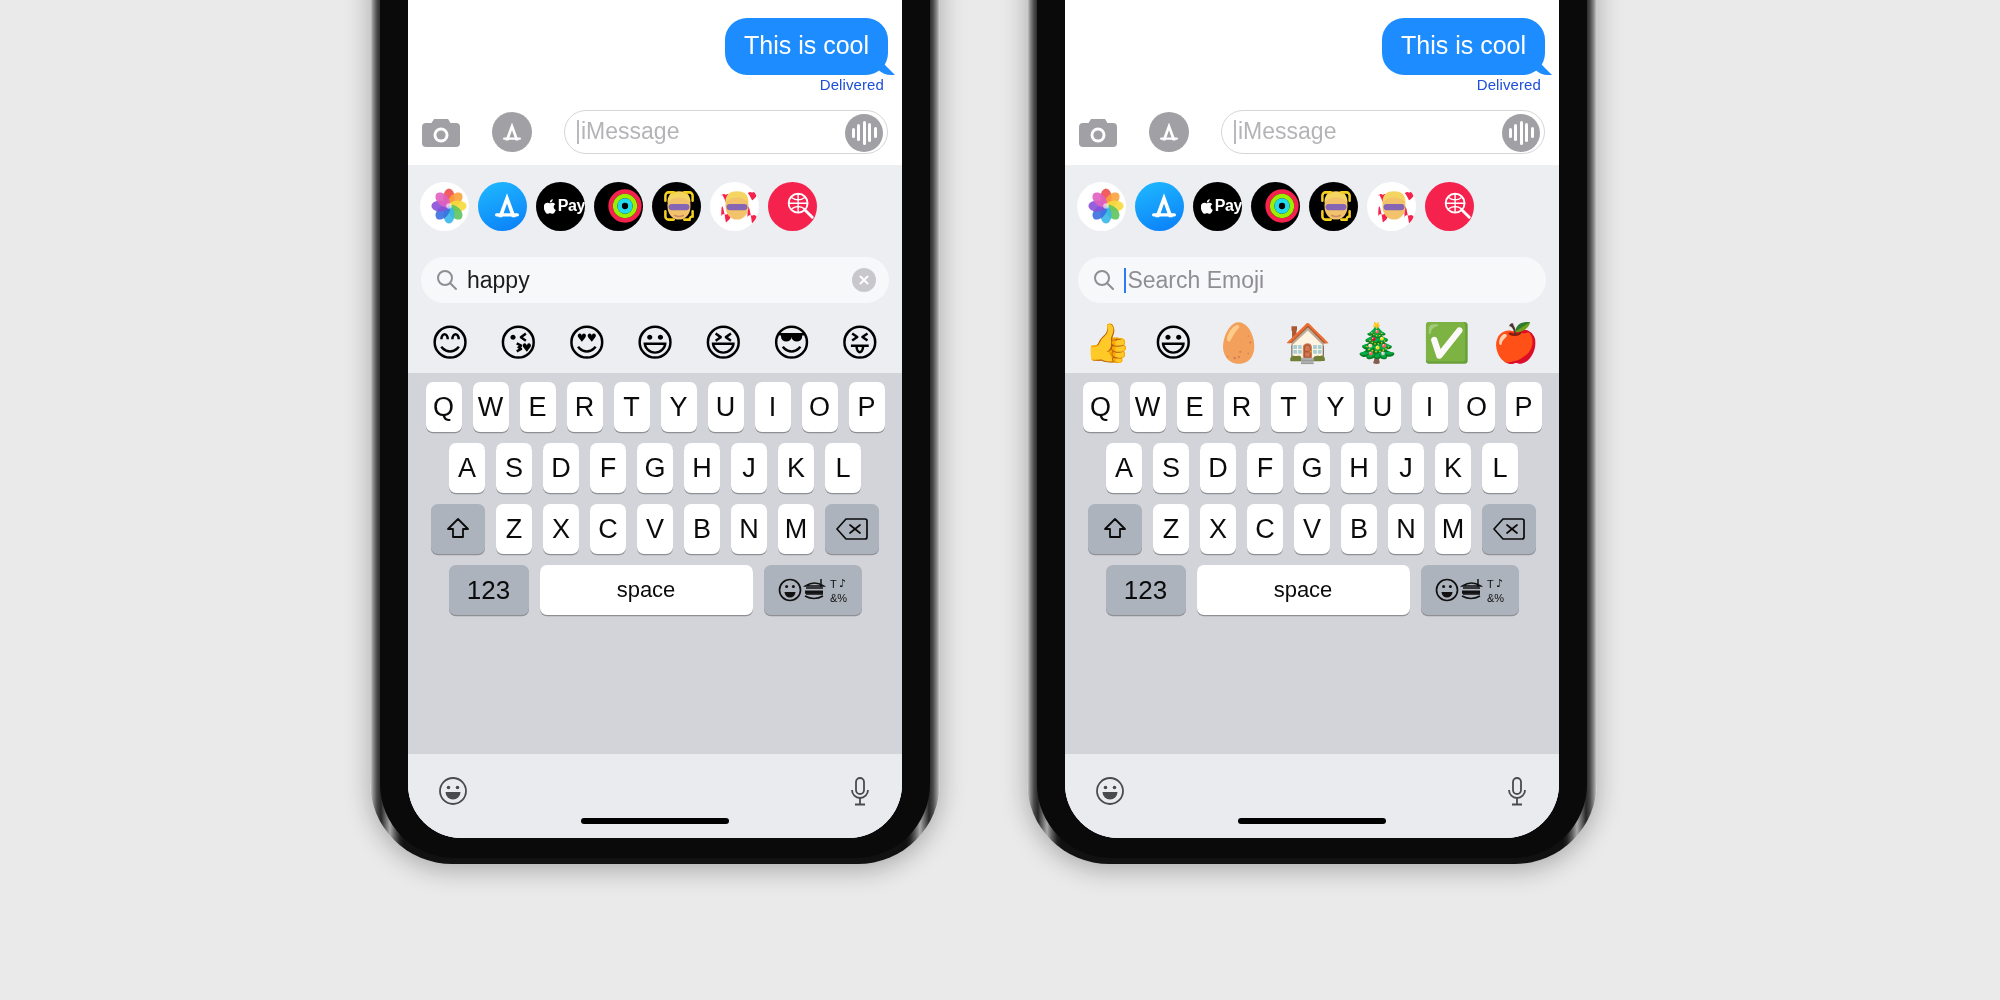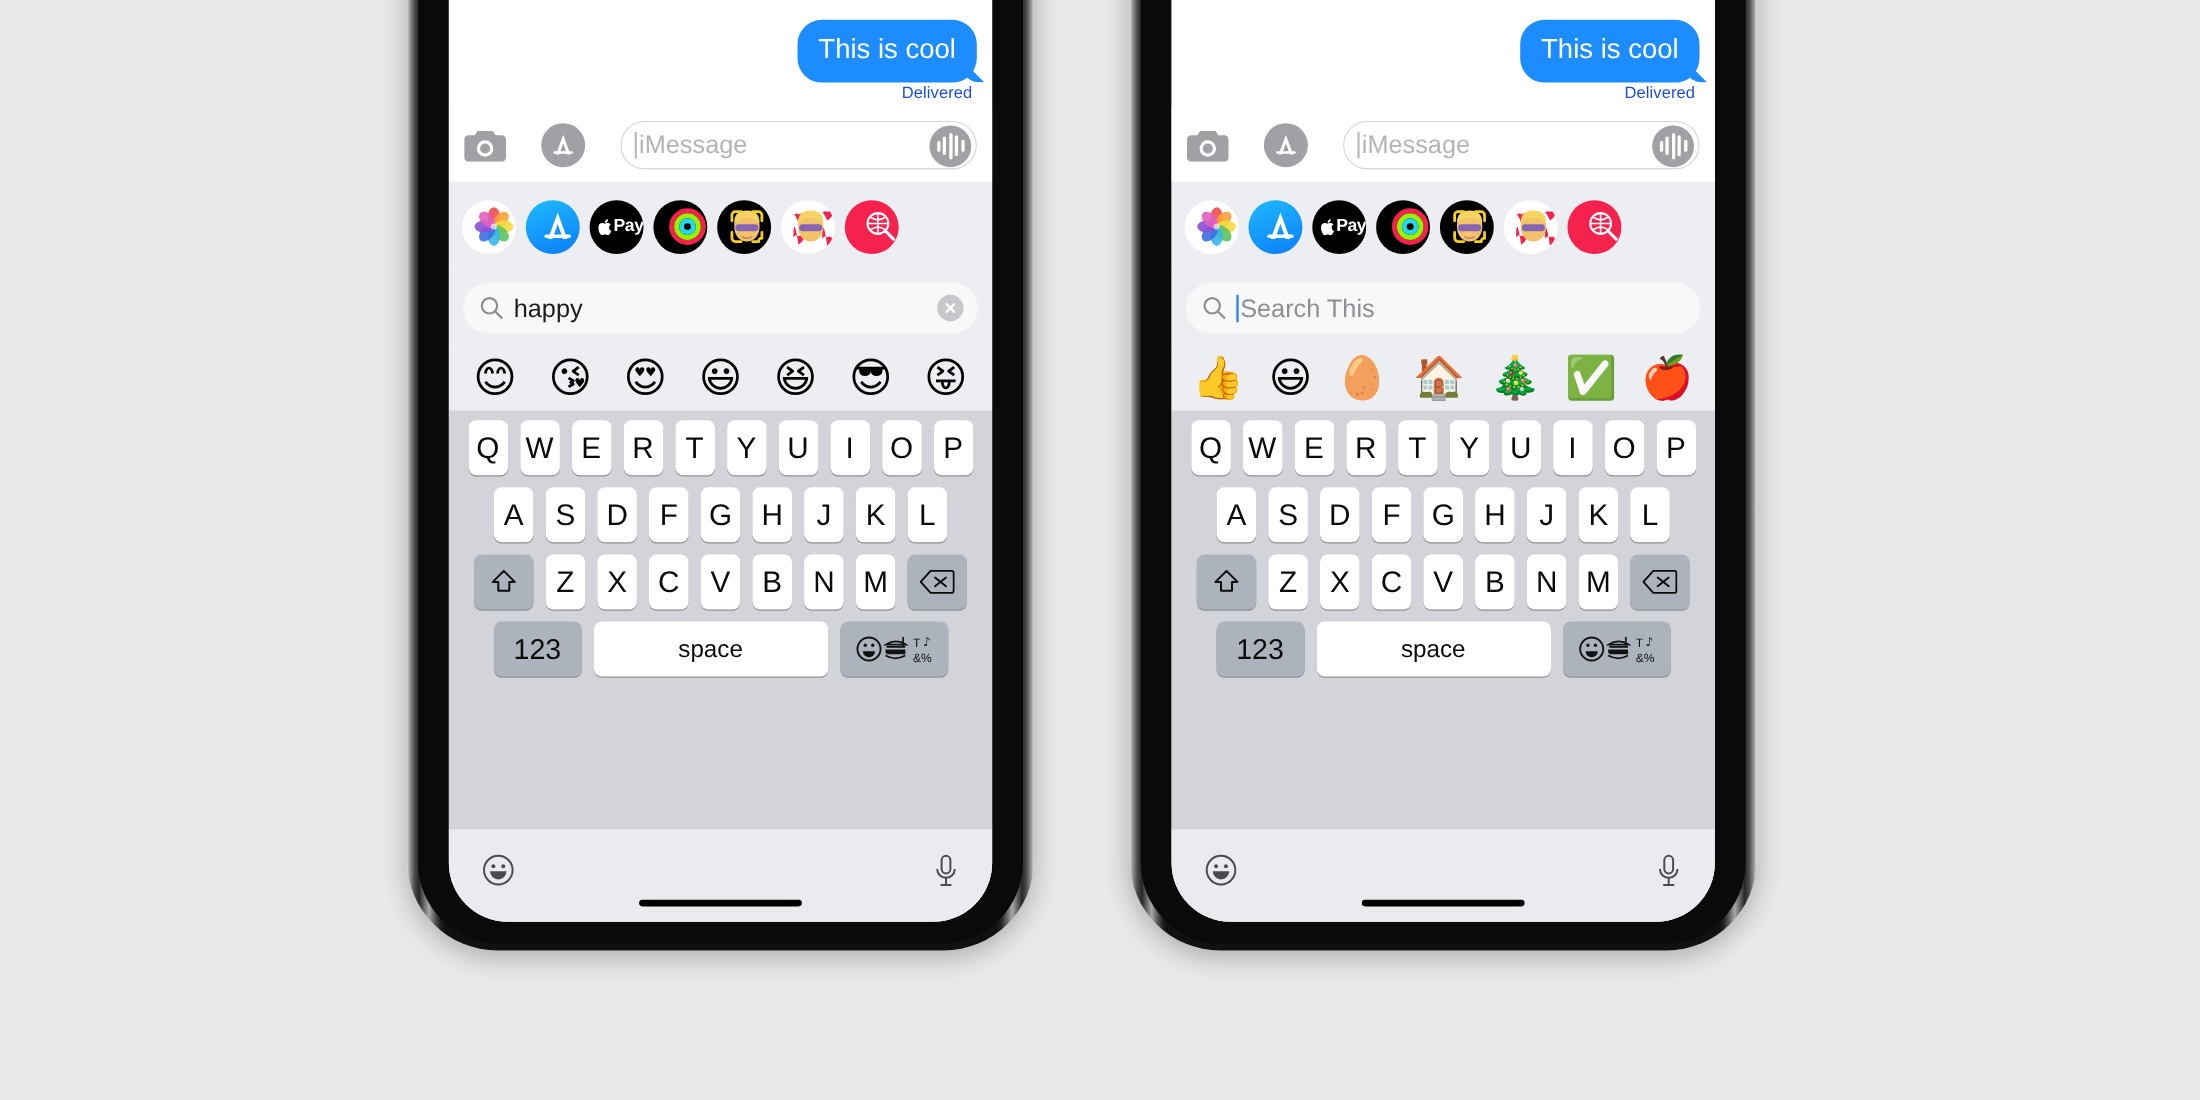--- a/index.html
+++ b/index.html
@@ -502,21 +502,21 @@
         </div>
         <div class="searchwrap">
           <div class="searchbar">
             <span class="mag">
               <svg width="24" height="24" viewBox="0 0 24 24">
                 <circle cx="10" cy="10" r="7" fill="none" stroke="#8e8e93" stroke-width="2"></circle>
                 <line x1="15.2" y1="15.2" x2="21" y2="21" stroke="#8e8e93" stroke-width="2" stroke-linecap="round"></line>
               </svg>
             </span>
             <div class="s-caret"></div>
-            <span class="s-text placeholder">Search This</span>
+            <span class="s-text placeholder">Search Emoji</span>
           </div>
         </div>
         <div class="emoji-row">
           <span class="emo">👍</span>
           <span class="emo">😃</span>
           <span class="emo">🥚</span>
           <span class="emo">🏠</span>
           <span class="emo">🎄</span>
           <span class="emo">✅</span>
           <span class="emo">🍎</span>

